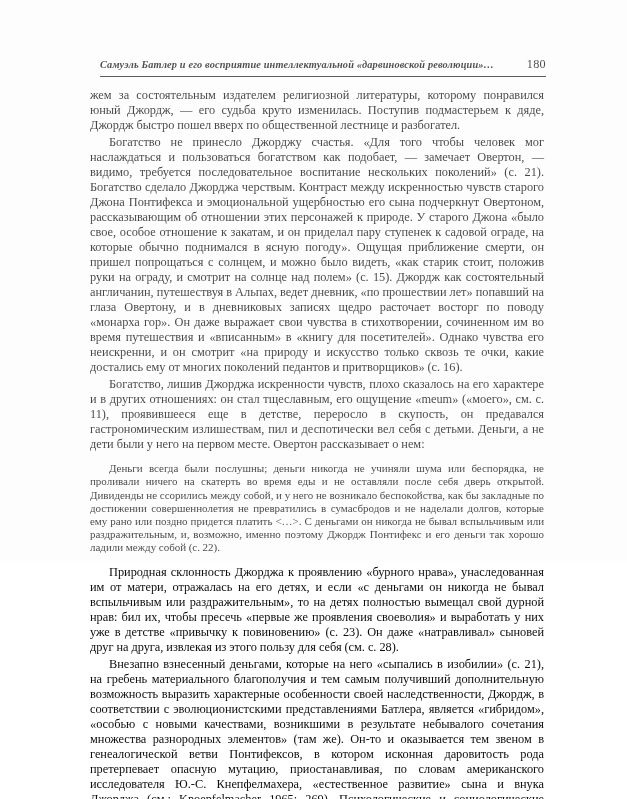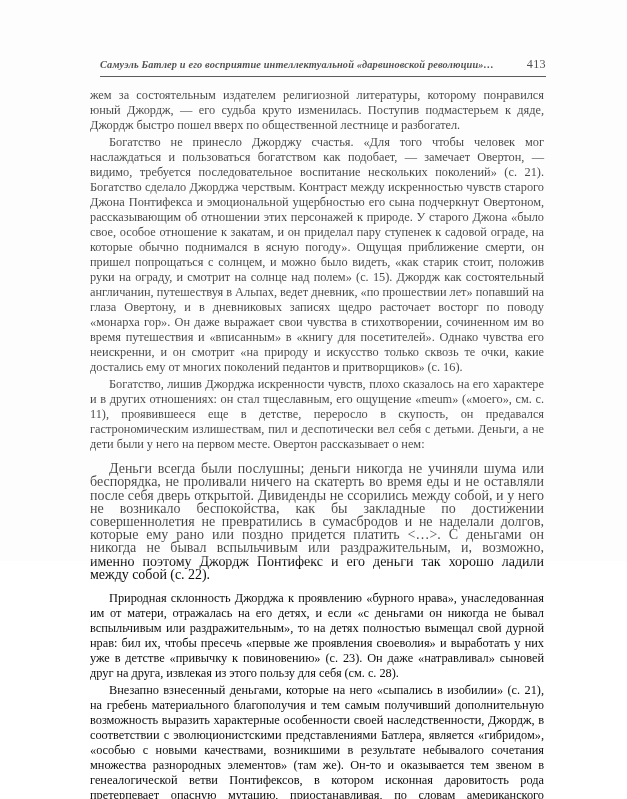--- a/index.html
+++ b/index.html
@@ -76,21 +76,21 @@
     word-spacing: -0.1px;
   }
   p.cont { text-indent: 0; }
   p.indent { text-indent: 19px; }
 
   
   .quote {
     margin: 10.5px 0 10.5px 0;
   }
   .quote p {
-    font-size: 14px;
+    font-size: 11px;
     line-height: 13.2px;
     text-indent: 19px;
     text-align: justify;
     letter-spacing: -0.02px;
   }
   .lat { }
 
   
   .scan-tint {
     position: absolute;
@@ -99,21 +99,21 @@
     background: rgba(250,249,247,0.25);
   }
 </style>
 </head>
 <body>
 
 <div class="page">
 
   <div class="running-head">
     <div class="running-head-title">Самуэль Батлер и его восприятие интеллектуальной «дарвиновской революции»…</div>
-    <div class="running-head-folio">413</div>
+    <div class="running-head-folio">180</div>
   </div>
   <div class="head-rule"></div>
 
   <div class="textblock">
 
     <p class="cont">жем за состоятельным издателем религиозной литературы, которому понравился юный Джордж, — его судьба круто изменилась. Поступив подмастерьем к дяде, Джордж быстро пошел вверх по общественной лестнице и разбогател.</p>
 
     <p class="indent">Богатство не принесло Джорджу счастья. «Для того чтобы человек мог наслаждаться и пользоваться богатством как подобает, — замечает Овертон, — видимо, требуется последовательное воспитание нескольких поколений» (с. 21). Богатство сделало Джорджа черствым. Контраст между искренностью чувств старого Джона Понтифекса и эмоциональной ущербностью его сына подчеркнут Овертоном, рассказывающим об отношении этих персонажей к природе. У старого Джона «было свое, особое отношение к закатам, и он приделал пару ступенек к садовой ограде, на которые обычно поднимался в ясную погоду». Ощущая приближение смерти, он пришел попрощаться с солнцем, и можно было видеть, «как старик стоит, положив руки на ограду, и смотрит на солнце над полем» (с. 15). Джордж как состоятельный англичанин, путешествуя в Альпах, ведет дневник, «по прошествии лет» попавший на глаза Овертону, и в дневниковых записях щедро расточает восторг по поводу «монарха гор». Он даже выражает свои чувства в стихотворении, сочиненном им во время путешествия и «вписанным» в «книгу для посетителей». Однако чувства его неискренни, и он смотрит «на природу и искусство только сквозь те очки, какие достались ему от многих поколений педантов и притворщиков» (с. 16).</p>
 
     <p class="indent"><span>Богатство, лишив Джорджа искренности чувств, плохо сказалось на его характере и в других отношениях: он стал тщеславным, его ощущение «</span><span class="lat">meum</span><span>» («моего», см. с. 11), проявившееся еще в детстве, переросло в скупость, он предавался гастрономическим излишествам, пил и деспотически вел себя с детьми. Деньги, а не дети были у него на первом месте. Овертон рассказывает о нем:</span></p>

